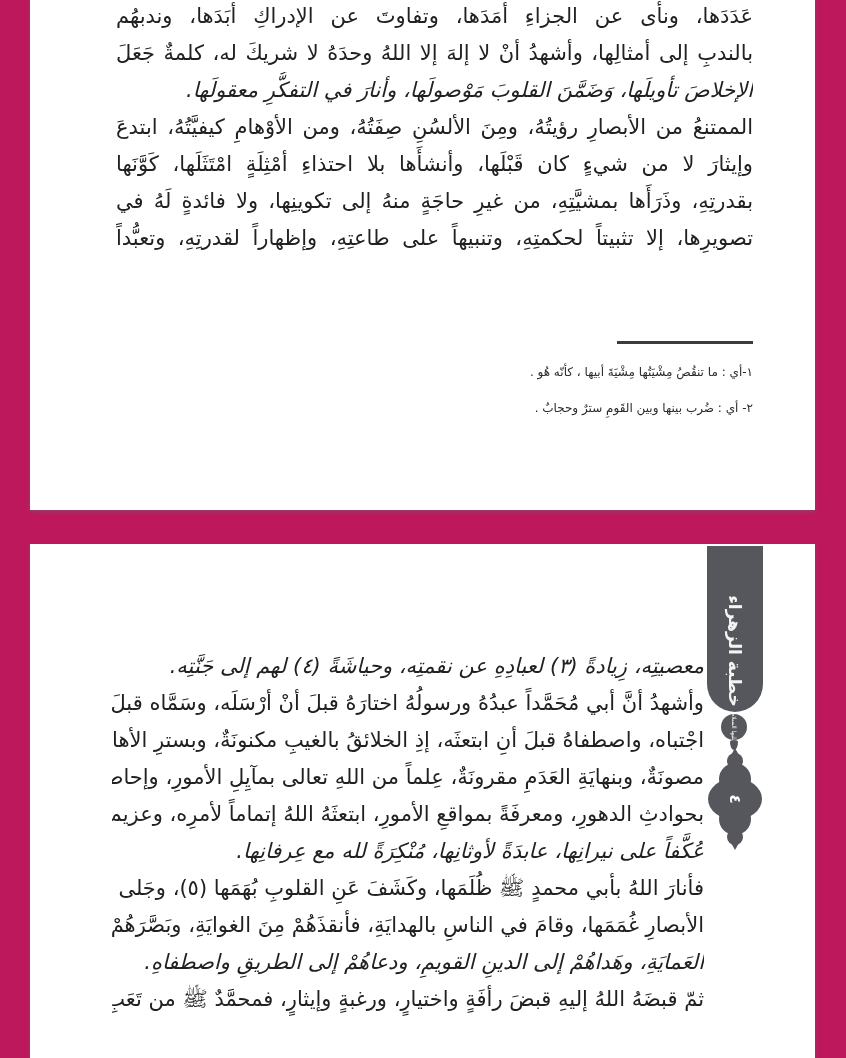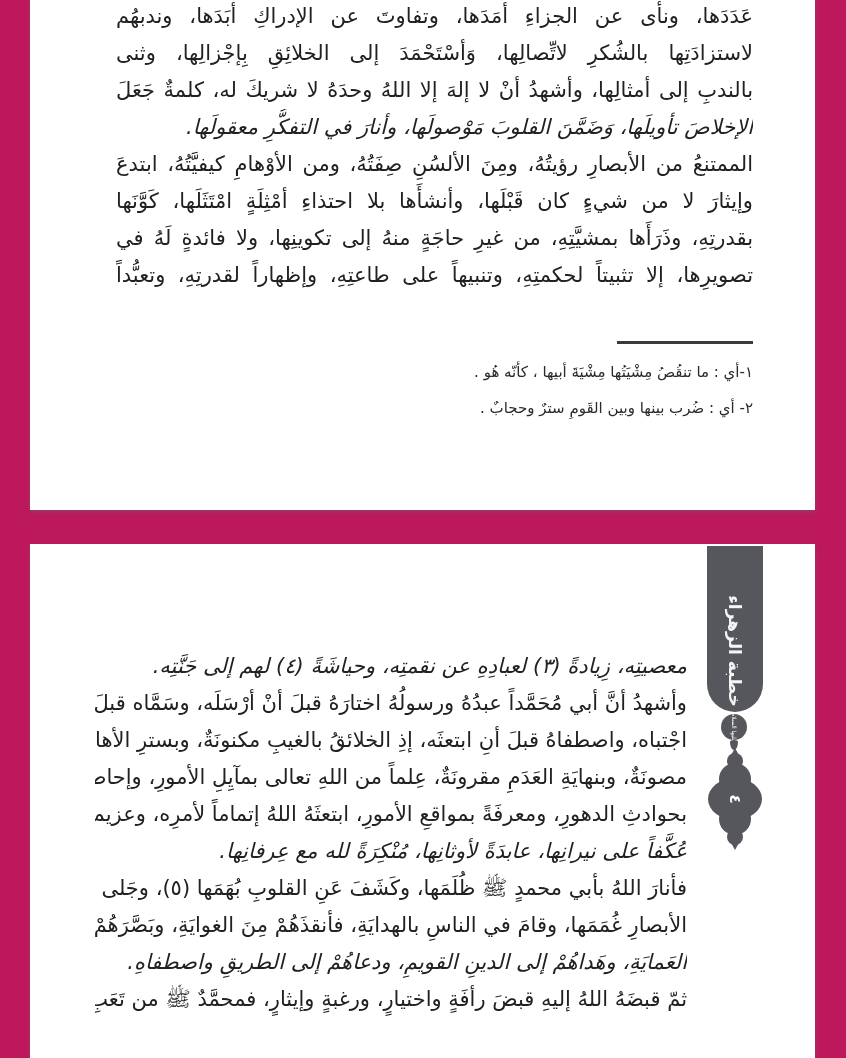--- a/index.html
+++ b/index.html
@@ -38,21 +38,21 @@
     font-size: 21px;
     line-height: 37px;
   }
   .bt1 {
     top: 60px;
     right: 62px;
     width: 637px;
   }
   .bt2 {
     top: 104px;
-    right: 128px;
+    right: 111px;
     width: 592px;
   }
   .line {
     height: 37px;
     white-space: nowrap;
     text-align: justify;
     text-align-last: justify;
     overflow: hidden;
   }
   .line.end {
@@ -61,21 +61,21 @@
     font-style: italic;
   }
   
   .footnotes {
     position: absolute;
     top: 403px;
     right: 62px;
     width: 640px;
     direction: rtl;
     color: #2a2a2a;
-    font-size: 15px;
+    font-size: 12px;
     line-height: 36px;
   }
   .fn-sep {
     width: 136px;
     height: 3px;
     background: #3c3c3e;
     margin-bottom: 10px;
   }
   .fn-line {
     white-space: nowrap;
@@ -158,21 +158,20 @@
   .med-num span { display: block; transform: rotate(90deg); }
 </style>
 </head>
 <body>
 
 <div class="canvas">
 
   <section class="page page1">
     <div class="body-text bt1">
       <div class="line">عَدَدَها، ونأى عن الجزاءِ أمَدَها، وتفاوتَ عن الإدراكِ أبَدَها، وندبهُم</div>
-      <div class="line">لاستزادَتِها بالشُكرِ لاتِّصالِها، وَأسْتَحْمَدَ إلى الخلائِقِ بِإجْزالِها، وثنى</div>
       <div class="line">بالندبِ إلى أمثالِها، وأشهدُ أنْ لا إلهَ إلا اللهُ وحدَهُ لا شريكَ له، كلمةٌ جَعَلَ</div>
       <div class="line end">الإخلاصَ تأويلَها، وَضَمَّنَ القلوبَ مَوْصولَها، وأنارَ في التفكُّرِ معقولَها.</div>
       <div class="line">الممتنعُ من الأبصارِ رؤيتُهُ، ومِنَ الألسُنِ صِفَتُهُ، ومن الأوْهامِ كيفيَّتُهُ، ابتدعَ</div>
       <div class="line">وإيثارَ لا من شيءٍ كان قَبْلَها، وأنشأَها بلا احتذاءِ أمْثِلَةٍ امْتَثَلَها، كَوَّنَها</div>
       <div class="line">بقدرتِهِ، وذَرَأَها بمشيَّتِهِ، من غيرِ حاجَةٍ منهُ إلى تكوينِها، ولا فائدةٍ لَهُ في</div>
       <div class="line">تصويرِها، إلا تثبيتاً لحكمتِهِ، وتنبيهاً على طاعتِهِ، وإظهاراً لقدرتِهِ، وتعبُّداً</div>
     </div>
 
     <div class="footnotes">
       <div class="fn-sep"></div>

